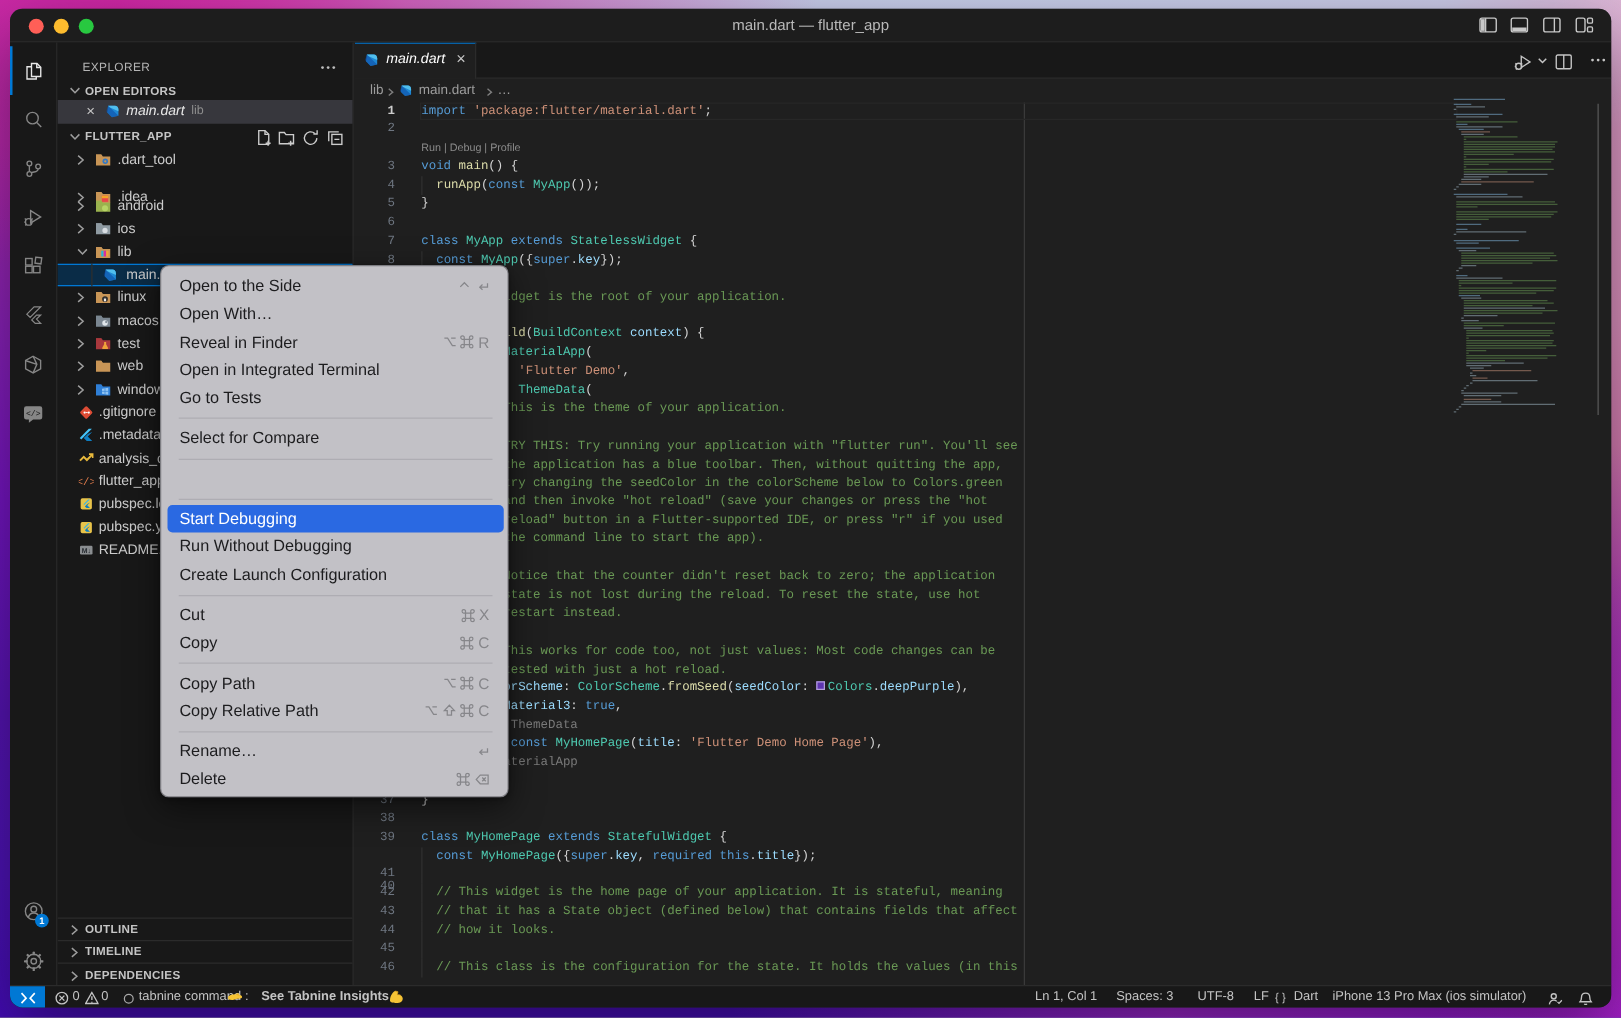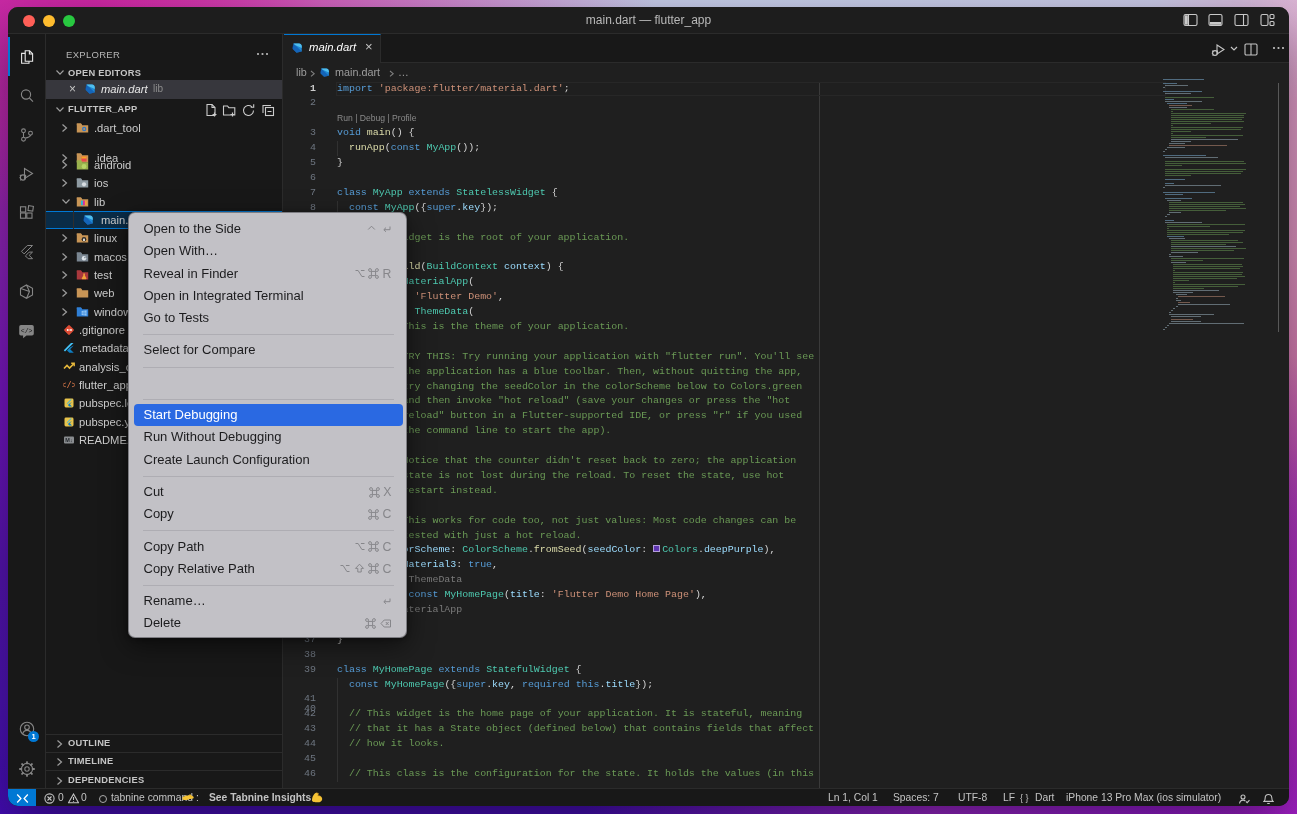--- a/index.html
+++ b/index.html
@@ -810,21 +810,21 @@
       </div>
       <div class="sitem" style="left:188px">:</div>
       <div class="sitem" style="left:201px;font-weight:bold">See Tabnine Insights</div>
       <div class="sitem" style="left:303px;top:3px">
         <svg width="12" height="11" viewBox="0 0 12 11">
           <path d="M1 8.5 C1 4.5 3.5 1.2 5.2 0.8 L7.4 1.4 L6.8 3.8 C9.5 3.4 11.4 5.2 11.2 7.2 C11 9.3 9 10.4 6.5 10.3 C3.8 10.2 1 9.9 1 8.5 Z" fill="#f5c335"></path>
           <path d="M5.2 0.8 L7.4 1.4 L6.8 3.8 C8 3.6 9 3.9 9.8 4.5" stroke="#d89c1e" stroke-width=".6" fill="none"></path>
         </svg>
       </div>
       <div class="sitem" style="left:820px">Ln 1, Col 1</div>
-      <div class="sitem" style="left:885px">Spaces: 7</div>
+      <div class="sitem" style="left:885px">Spaces: 3</div>
       <div class="sitem" style="left:950px">UTF-8</div>
       <div class="sitem" style="left:995px">LF</div>
       <div class="sitem" style="left:1012px;font-size:9px">{ }</div>
       <div class="sitem" style="left:1027px">Dart</div>
       <div class="sitem" style="left:1058px">iPhone 13 Pro Max (ios simulator)</div>
       <div class="sitem" style="left:1230px;top:3.5px">
         <svg class="" style="" width="12" height="11" viewBox="0 0 12 11" fill="none" stroke="currentColor" stroke-width="1.1">
           <circle cx="5" cy="4" r="2"></circle>
           <path d="M1.5 10.5 c.4-2.4 1.7-3.4 3.5-3.4 1 0 1.8.3 2.4 1"></path>
           <path d="M8 8.5 l1.2 1.2 2.3-2.5"></path>

